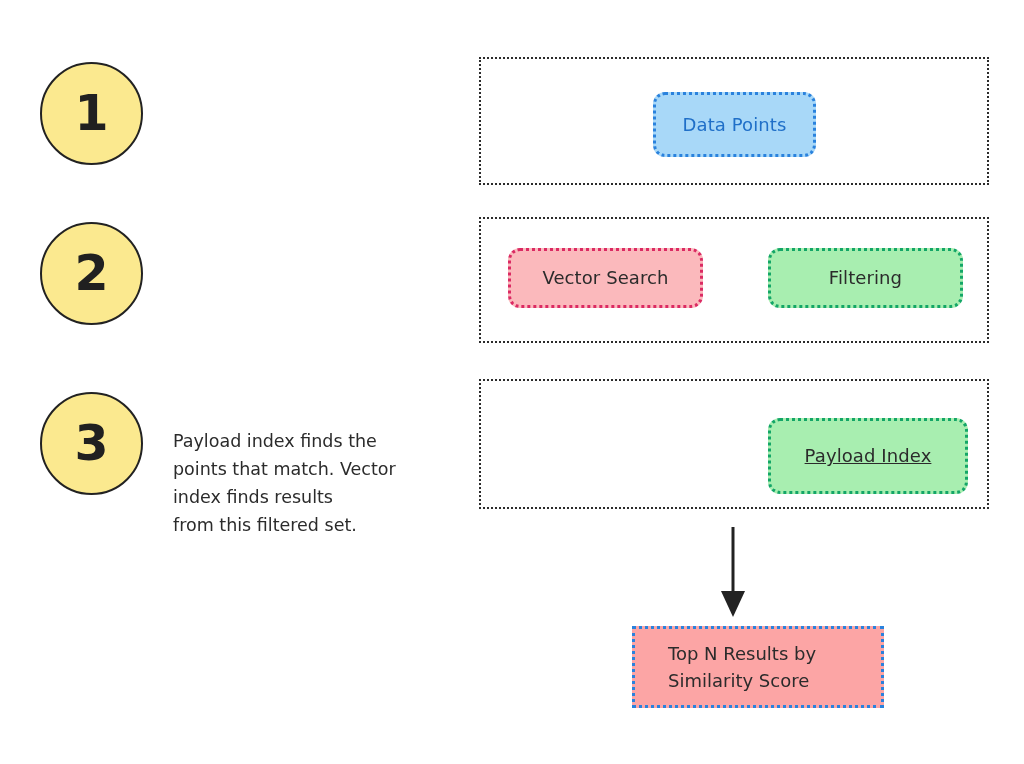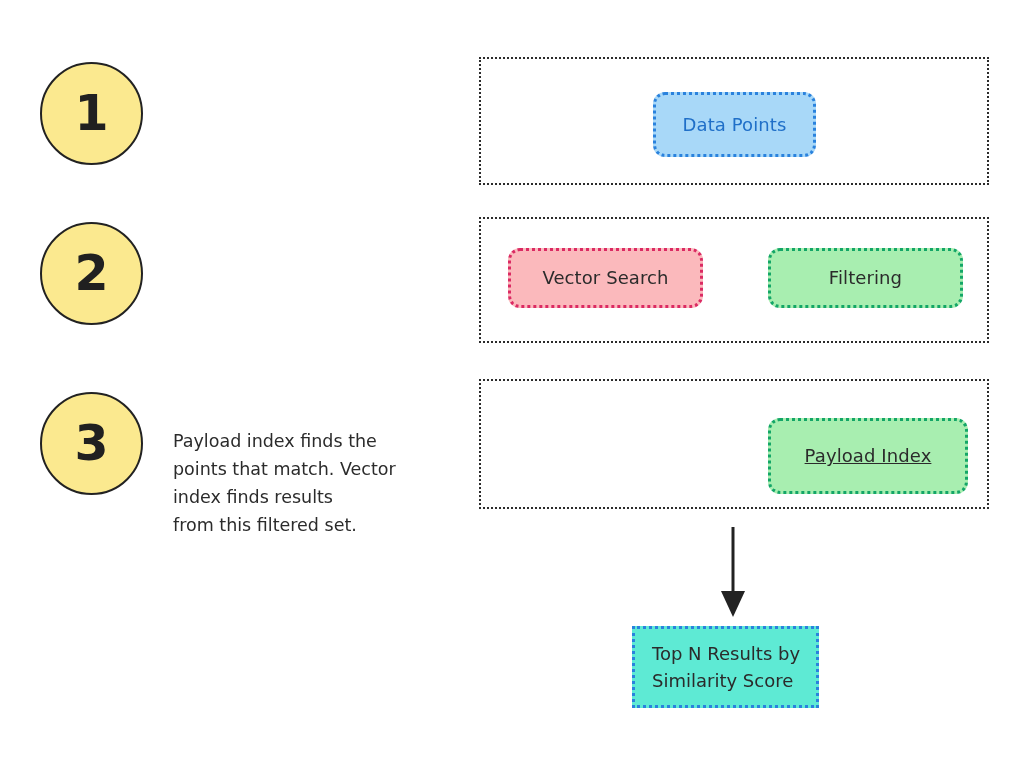--- a/index.html
+++ b/index.html
@@ -110,32 +110,32 @@
     top: 525px;
     width: 42px;
     height: 95px;
   }
 
   
   #result-box {
     position: absolute;
     left: 632px;
     top: 626px;
-    width: 187px;
+    width: 252px;
     height: 82px;
     box-sizing: border-box;
-    background: #5eead4;
+    background: #fca5a5;
     border: 3px dotted #2a82dd;
     color: #2b2b2b;
     font-size: 18px;
     line-height: 27px;
     display: flex;
     flex-direction: column;
     justify-content: center;
-    padding-left: 17px;
+    padding-left: 33px;
     white-space: pre-line;
   }
 </style>
 </head>
 <body>
 
 <div class="canvas">
 
   <div class="step-circle" id="circle-1">
     <span class="num">1</span>

